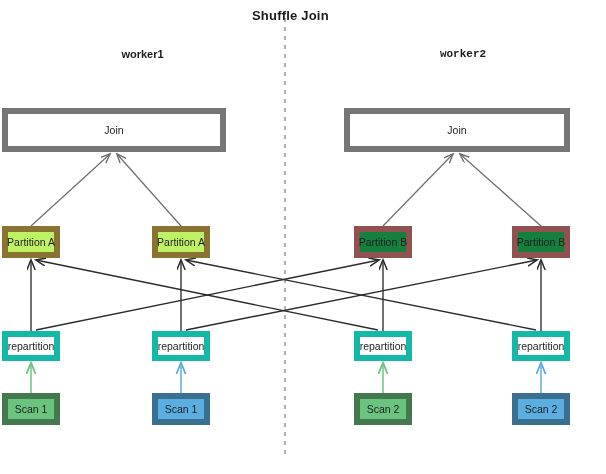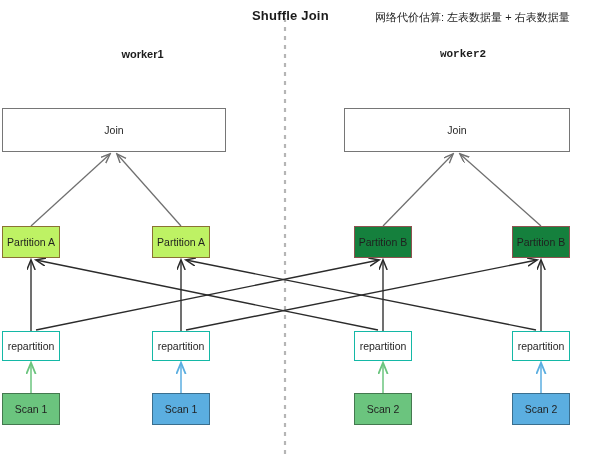--- a/index.html
+++ b/index.html
@@ -51,21 +51,21 @@
     color: #1b1b1b;
     white-space: nowrap;
     text-align: center;
   }
   #worker1-label { left: 0px; width: 285px; }
   #worker2-label { left: 320px; width: 286px; font-family: Liberation Mono, monospace; }
 
   .node {
     position: absolute;
     box-sizing: border-box;
-    border: 1px solid #14b8a6;
+    border: 6px solid #14b8a6;
     display: flex;
     align-items: center;
     justify-content: center;
     font-size: 10.5px;
     color: #1f1f1f;
     background: #ffffff;
     white-space: nowrap;
   }
   .node.join { border-color: #767676; }
   .node.partition-a { background: #bef264; border-color: #8a7233; }
@@ -117,21 +117,20 @@
 
     <line x1="536" y1="330" x2="186" y2="260" stroke="#2b2b2b" stroke-width="1.35" marker-end="url(#ahead-dark)"></line>
 
     <line x1="31" y1="226" x2="110" y2="154" stroke="#6f6f6f" stroke-width="1.25" marker-end="url(#ahead-gray)"></line>
     <line x1="181" y1="226" x2="117" y2="154" stroke="#6f6f6f" stroke-width="1.25" marker-end="url(#ahead-gray)"></line>
     <line x1="383" y1="226" x2="453" y2="154" stroke="#6f6f6f" stroke-width="1.25" marker-end="url(#ahead-gray)"></line>
     <line x1="541" y1="226" x2="460" y2="154" stroke="#6f6f6f" stroke-width="1.25" marker-end="url(#ahead-gray)"></line>
   </svg>
 
   <div class="title">Shuffle Join</div>
-  <div class="subtitle">网络代价估算: 左表数据量 + 右表数据量</div>
 
   <div class="worker-label" id="worker1-label">worker1</div>
   <div class="worker-label" id="worker2-label">worker2</div>
 
   <div class="node join" style="left:2px;  top:108px; width:224px; height:44px;">Join</div>
   <div class="node join" style="left:344px; top:108px; width:226px; height:44px;">Join</div>
 
   <div class="node partition-a" style="left:2px;  top:226px; width:58px; height:32px;">Partition A</div>
   <div class="node partition-a" style="left:152px; top:226px; width:58px; height:32px;">Partition A</div>
   <div class="node partition-b" style="left:354px; top:226px; width:58px; height:32px;">Partition B</div>

